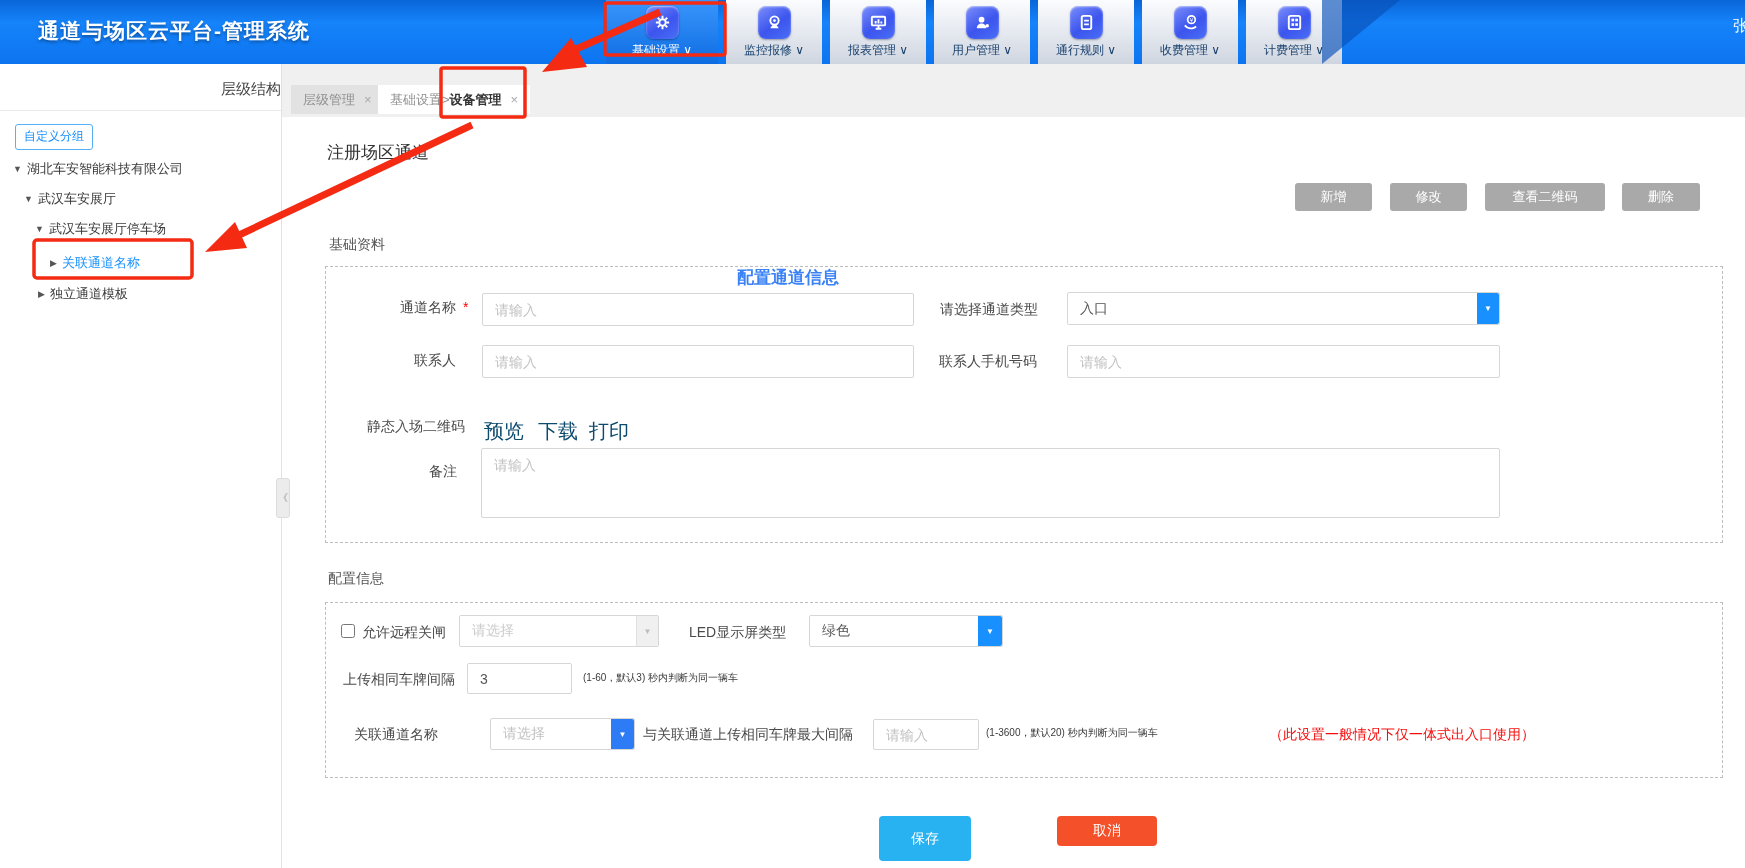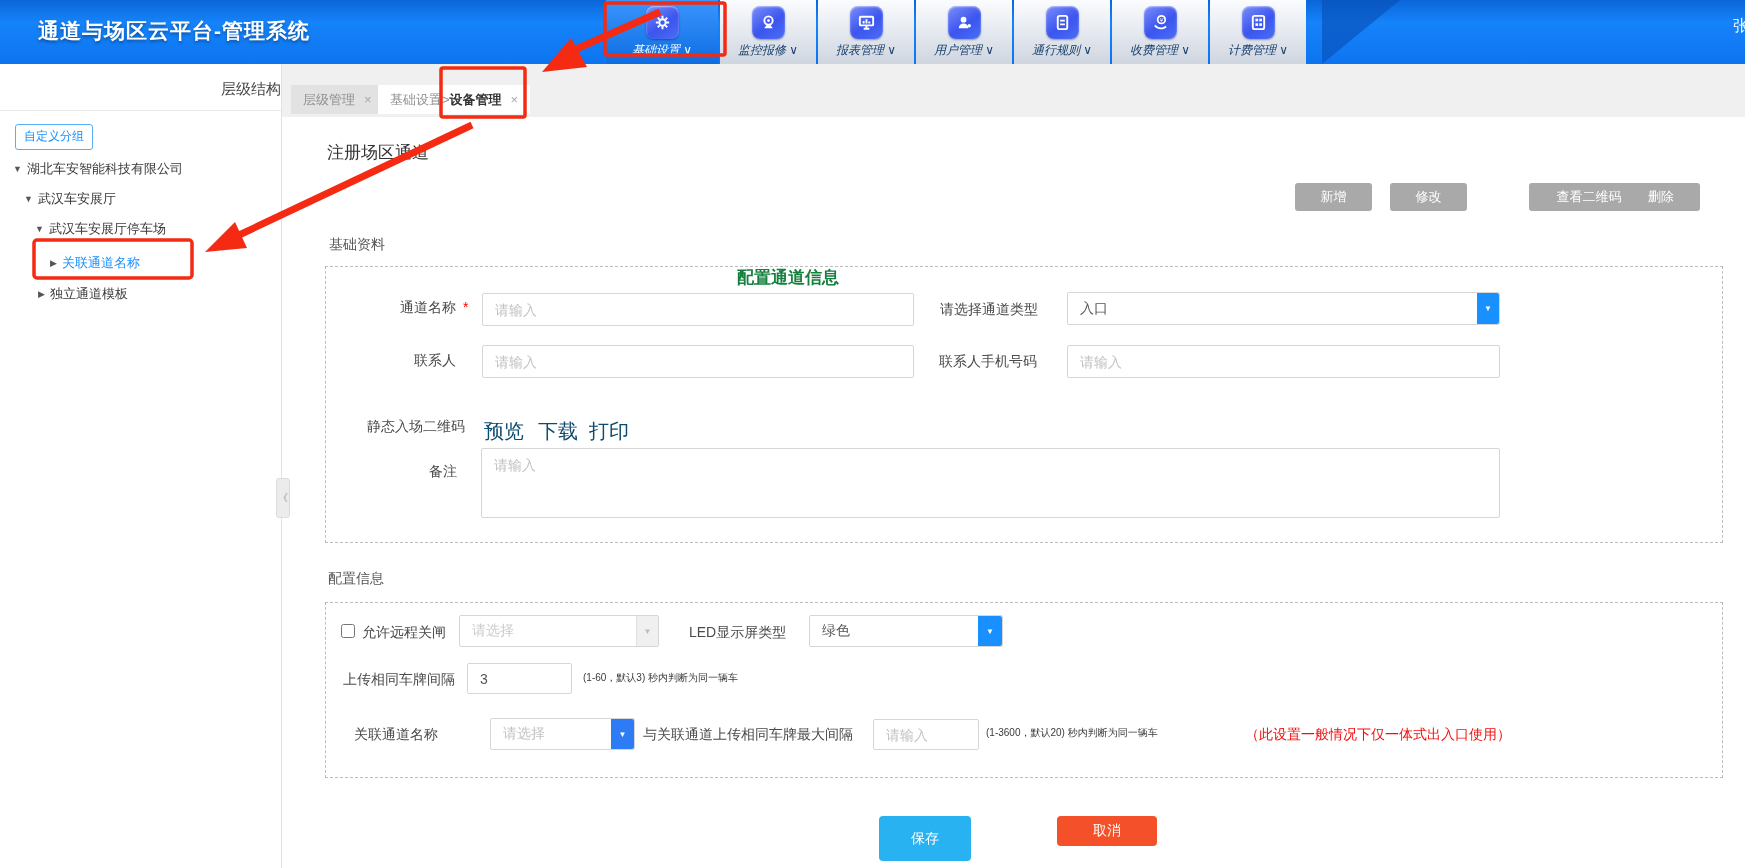--- a/index.html
+++ b/index.html
@@ -5,21 +5,21 @@
   * { box-sizing: border-box; margin: 0; padding: 0; }
   body { font-family: "Liberation Sans", "DejaVu Sans", sans-serif; background: #fff; }
   .app { position: relative; width: 1745px; height: 868px; background: #fff; overflow: hidden; font-size: 14px; color: #333; }
 
   
   .header { position: absolute; left: 0; top: 0; width: 1745px; height: 64px;
             background: linear-gradient(180deg, #0a66d8 0%, #1583fa 35%, #0d74f0 100%); }
   .header-title { position: absolute; left: 38px; top: 17px; font-size: 21px; font-weight: bold;
                   color: #fff; letter-spacing: 1px; text-shadow: 0 2px 3px rgba(0,0,0,.35); white-space: nowrap; }
   .user-partial { position: absolute; left: 1733px; top: 16px; color: #fff; font-size: 16px; }
-  .nav { position: absolute; left: 606px; top: 0; height: 64px; display: flex; gap: 2px; font-style: italic; }
+  .nav { position: absolute; left: 606px; top: 0; height: 64px; display: flex; gap: 8px; }
   .nav-item { width: 96px; height: 64px; display: flex; flex-direction: column; align-items: center;
               justify-content: center; background: linear-gradient(180deg, #fbfcfe 0%, #e3e7ee 55%, #cfd5e0 100%);
               cursor: pointer; }
   .nav-item.active { width: 112px; background: linear-gradient(180deg, #3a96fc, #0e6ce2); }
   .nav-label { font-size: 12px; color: #17406e; margin-top: 3px; white-space: nowrap; }
   .nav-item.active .nav-label { color: #fff; }
   .icon-tile { width: 33px; height: 33px; border-radius: 8px;
                background: linear-gradient(145deg, #7b8efa 0%, #3c55ee 55%, #4a6ef5 100%);
                display: flex; align-items: center; justify-content: center;
                box-shadow: inset 0 1px 2px rgba(255,255,255,.55), 0 1px 2px rgba(0,0,30,.35); }
@@ -66,32 +66,32 @@
            color: #555; padding: 8px 12px; outline: none; resize: none; font-family: inherit; }
   .fselect { position: absolute; border: 1px solid #d6d6d6; border-radius: 2px; background: #fff; display: flex;
              align-items: center; font-size: 14px; color: #555; padding-left: 12px; cursor: pointer; }
   .fselect .sel-btn { position: absolute; right: 0; top: 0; bottom: 0; width: 22px; background: #1890ff;
                       border-radius: 0 2px 2px 0; display: flex; align-items: center; justify-content: center;
                       color: #fff; font-size: 8px; cursor: pointer; }
   .fselect.disabled { color: #ccc; }
   .fselect.disabled .sel-btn { background: #f0f0f0; color: #bbb; border-left: 1px solid #e0e0e0; }
   .qlink { position: absolute; color: #0c4a6e; font-size: 20px; cursor: pointer; }
   .hint-text { position: absolute; font-size: 10px; color: #3a3a3a; white-space: nowrap; }
-  .red-note { position: absolute; font-size: 14px; color: #f40f0f; white-space: nowrap; }
+  .red-note { position: absolute; font-size: 14px; color: #f40f0f; white-space: nowrap; margin-left: 24px; }
   .chk { position: absolute; width: 14px; height: 14px; cursor: pointer; }
 
   .btn-save { position: absolute; left: 597px; top: 699px; width: 92px; height: 45px; background: #29b2f2;
               color: #fff; border: none; border-radius: 4px; font-size: 14px; cursor: pointer; }
   .btn-cancel { position: absolute; left: 775px; top: 699px; width: 100px; height: 30px; background: #f4502a;
                 color: #fff; border: none; border-radius: 4px; font-size: 14px; cursor: pointer; }
 
   
   .anno-svg { position: absolute; left: 0; top: 0; width: 1745px; height: 868px; pointer-events: none; z-index: 60; }
   .anno-text { position: absolute; left: 737px; top: 266px; font-size: 17px; font-weight: bold;
-               color: #15803d; z-index: 61; white-space: nowrap; }
+               color: #3b82f6; z-index: 61; white-space: nowrap; }
 </style>
 </head>
 <body>
 
 <div class="app">
 
   <div class="header">
     <div class="header-title">通道与场区云平台-管理系统</div>
 
     <div class="nav">
@@ -215,21 +215,21 @@
     <div class="tab active">
       <span>基础设置</span><span>&gt;</span><span class="strong">设备管理</span><span class="close">×</span>
     </div>
   </div>
 
   <div class="content">
     <div class="page-title">注册场区通道</div>
 
     <button class="btn-gray" style="left:1013px; width:77px;">新增</button>
     <button class="btn-gray" style="left:1108px; width:77px;">修改</button>
-    <button class="btn-gray" style="left:1203px; width:120px;margin-left:44px;">查看二维码</button>
+    <button class="btn-gray" style="left:1203px; width:120px;">查看二维码</button>
     <button class="btn-gray" style="left:1340px; width:78px;">删除</button>
 
     <div class="section-title" style="left:47px; top:119px;">基础资料</div>
 
     <div class="dashed-box" style="left:43px; top:149px; width:1398px; height:277px;">
 
       <div class="flabel" style="left:0; top:32px; width:130px;">通道名称</div>
       <div class="req" style="left:137px; top:32px;">*</div>
       <input class="tinput" style="left: 156px; top: 26px; width: 432px; height: 33px;" placeholder="请输入">
       <div class="flabel" style="left:614px; top:34px; width:100px; text-align:left;">请选择通道类型</div>

